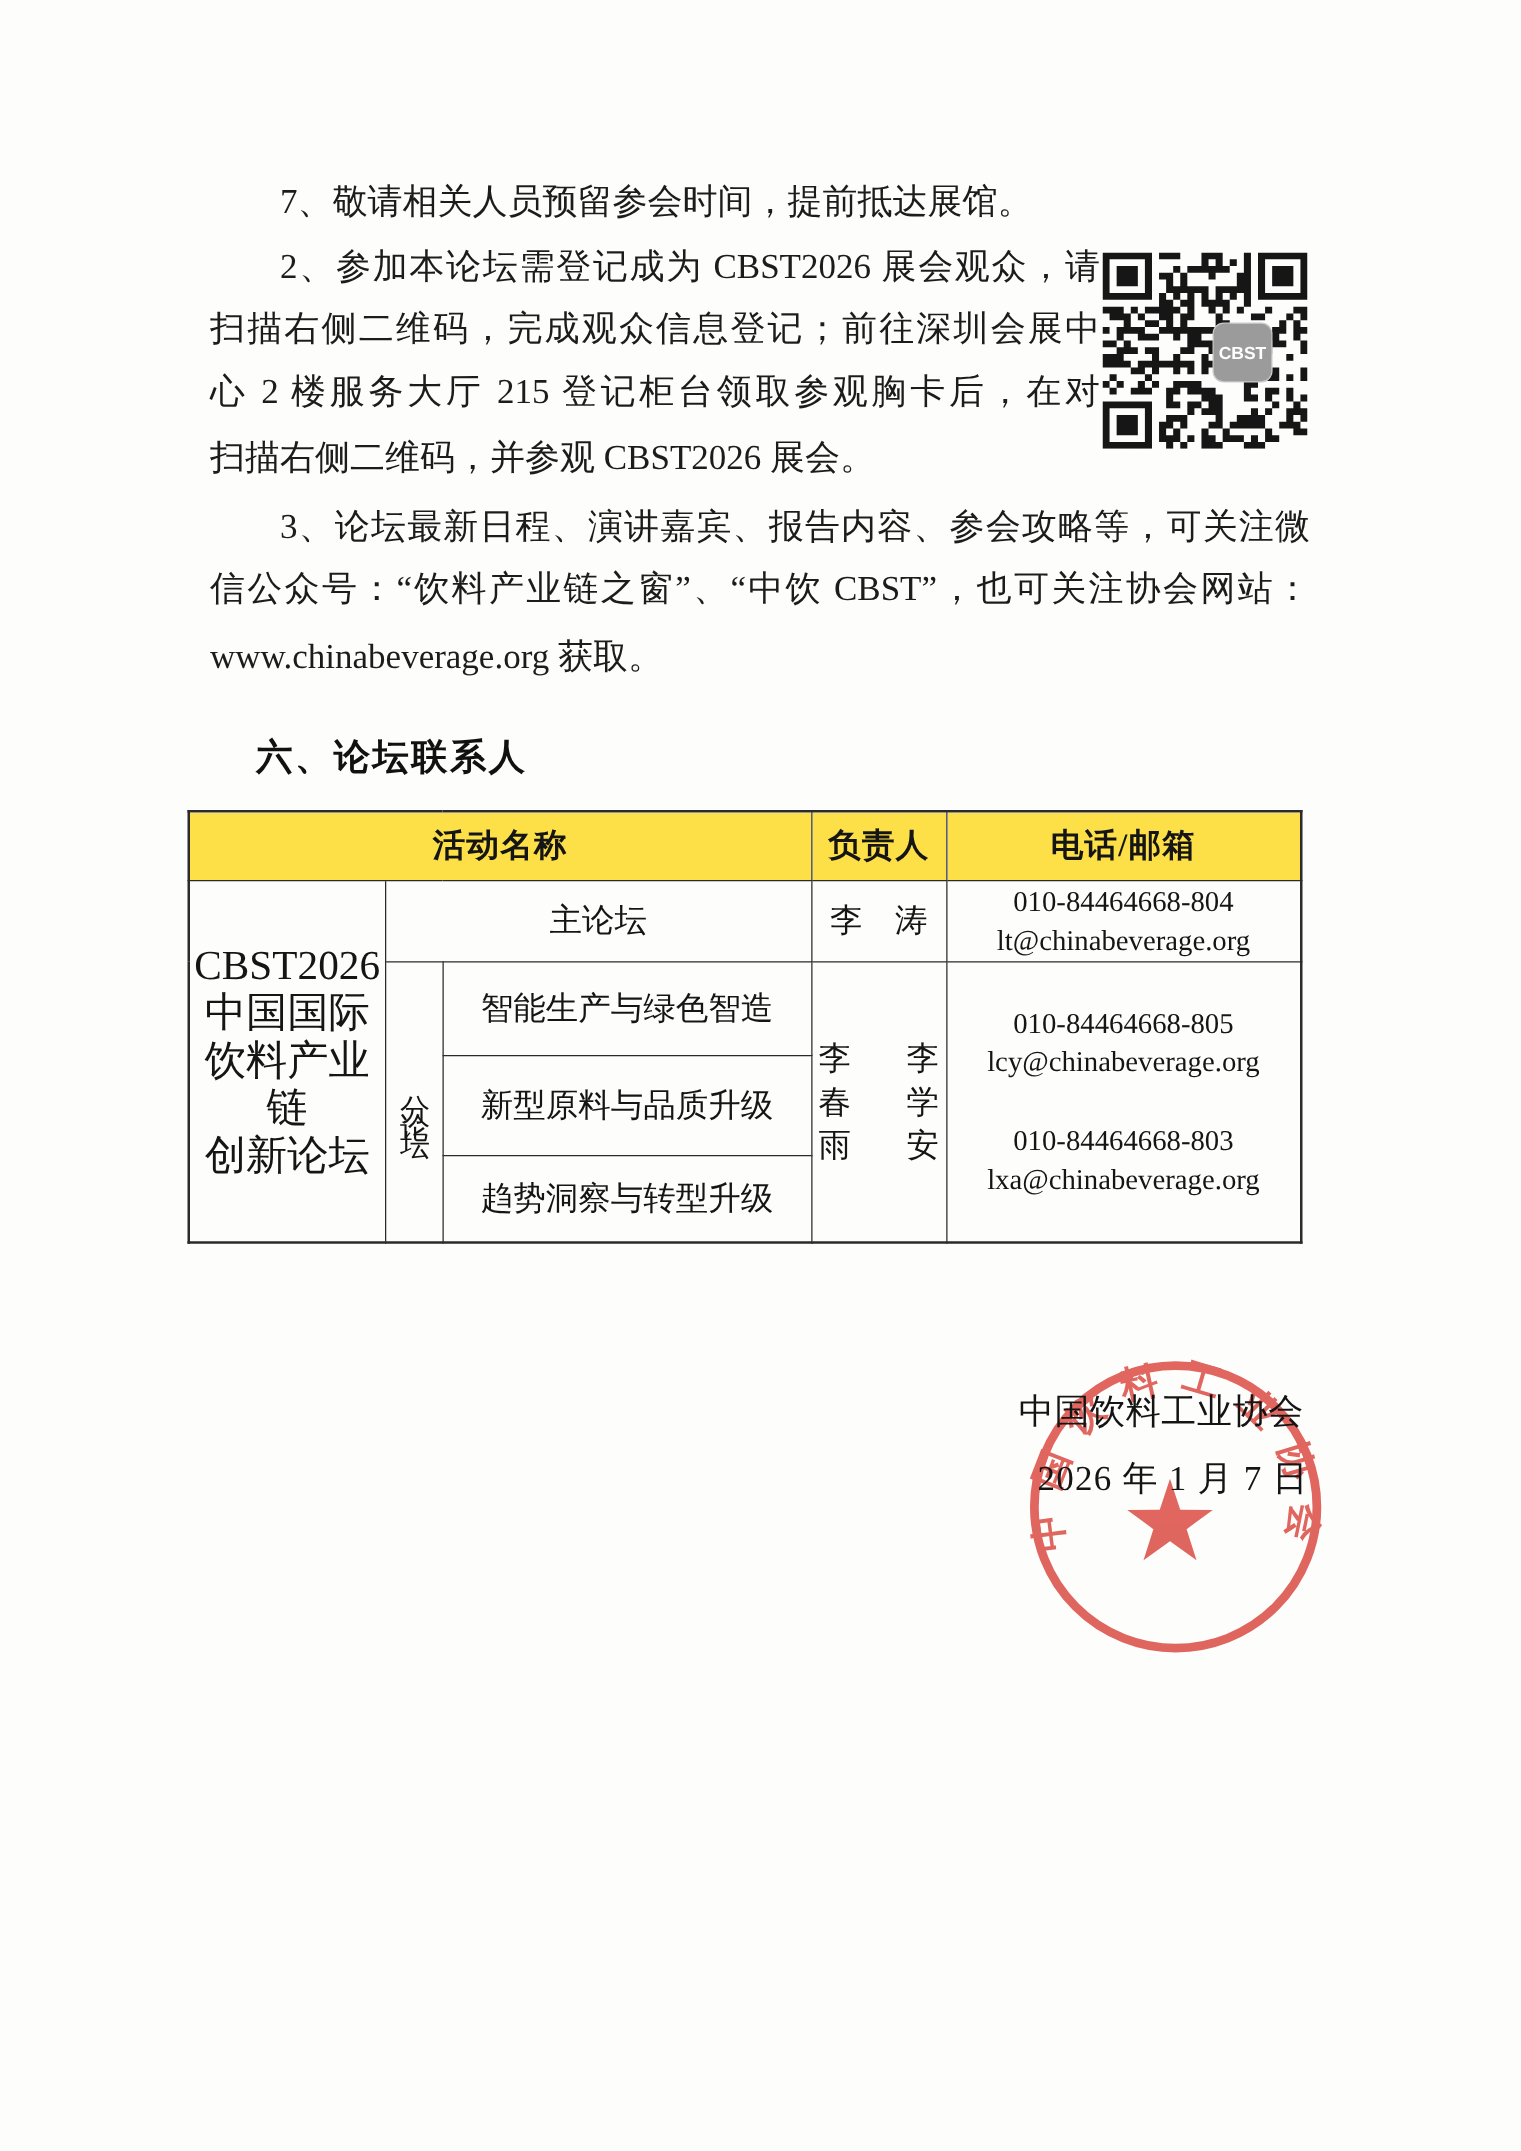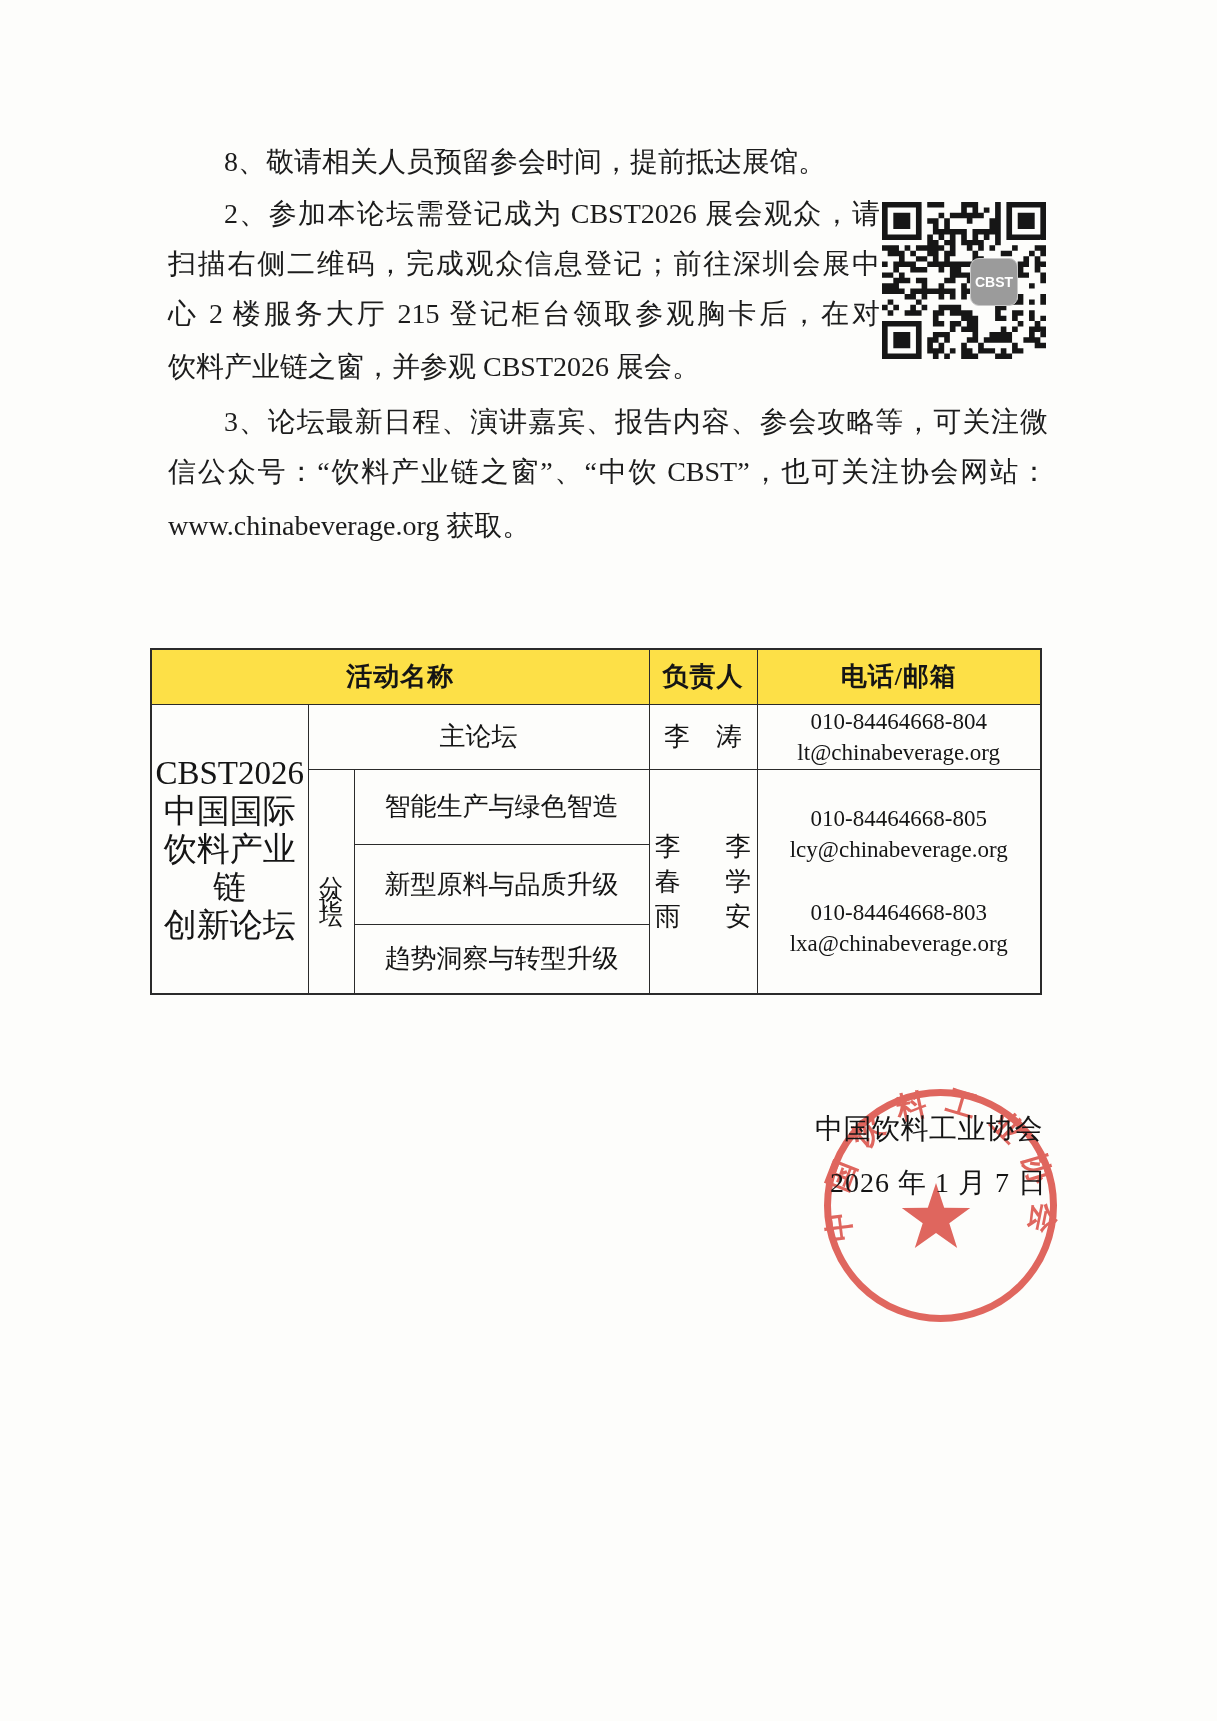--- a/index.html
+++ b/index.html
@@ -78,38 +78,39 @@
   .sig-date{
     position:absolute;left:830px;top:1164px;
     font-size:28px;letter-spacing:1px;color:#141414;z-index:3;
   }
 </style>
 </head>
 <body>
 
 <div class="page">
 
-  <div class="line indent" style="left:168px;top:144px;width:824px;">8、敬请相关人员预留参会时间，提前抵达展馆。</div>
+  <div class="line indent" style="left:168px;top:144px;width:824px;">7、敬请相关人员预留参会时间，提前抵达展馆。</div>
 
   <div class="line indent justify" style="left:168px;top:196px;width:656px;">2、参加本论坛需登记成为 CBST2026 展会观众，请</div>
   <div class="line justify" style="left:168px;top:246px;width:712px;">扫描右侧二维码，完成观众信息登记；前往深圳会展中</div>
   <div class="line justify" style="left:168px;top:296px;width:712px;">心 2 楼服务大厅 215 登记柜台领取参观胸卡后，在对</div>
-  <div class="line" style="left:168px;top:349px;">饮料产业链之窗，并参观 CBST2026 展会。</div>
+  <div class="line" style="left:168px;top:349px;">扫描右侧二维码，并参观 CBST2026 展会。</div>
 
   <div class="line indent justify" style="left:168px;top:404px;width:824px;">3、论坛最新日程、演讲嘉宾、报告内容、参会攻略等，可关注微</div>
   <div class="line justify" style="left:168px;top:454px;width:880px;">信公众号：“饮料产业链之窗”、“中饮 CBST”，也可关注协会网站：</div>
   <div class="line" style="left:168px;top:508px;">www.chinabeverage.org 获取。</div>
 
   <div class="qr">
     <svg id="qr-svg" viewBox="0 0 29 29" preserveAspectRatio="none">
         <path d="M0 0h1v1h-1zM1 0h1v1h-1zM2 0h1v1h-1zM3 0h1v1h-1zM4 0h1v1h-1zM5 0h1v1h-1zM6 0h1v1h-1zM8 0h1v1h-1zM9 0h1v1h-1zM10 0h1v1h-1zM14 0h1v1h-1zM15 0h1v1h-1zM16 0h1v1h-1zM20 0h1v1h-1zM22 0h1v1h-1zM23 0h1v1h-1zM24 0h1v1h-1zM25 0h1v1h-1zM26 0h1v1h-1zM27 0h1v1h-1zM28 0h1v1h-1zM0 1h1v1h-1zM6 1h1v1h-1zM14 1h1v1h-1zM16 1h1v1h-1zM18 1h1v1h-1zM20 1h1v1h-1zM22 1h1v1h-1zM28 1h1v1h-1zM0 2h1v1h-1zM2 2h1v1h-1zM3 2h1v1h-1zM4 2h1v1h-1zM6 2h1v1h-1zM10 2h1v1h-1zM12 2h1v1h-1zM13 2h1v1h-1zM14 2h1v1h-1zM15 2h1v1h-1zM16 2h1v1h-1zM17 2h1v1h-1zM20 2h1v1h-1zM22 2h1v1h-1zM24 2h1v1h-1zM25 2h1v1h-1zM26 2h1v1h-1zM28 2h1v1h-1zM0 3h1v1h-1zM2 3h1v1h-1zM3 3h1v1h-1zM4 3h1v1h-1zM6 3h1v1h-1zM8 3h1v1h-1zM9 3h1v1h-1zM11 3h1v1h-1zM15 3h1v1h-1zM19 3h1v1h-1zM20 3h1v1h-1zM22 3h1v1h-1zM24 3h1v1h-1zM25 3h1v1h-1zM26 3h1v1h-1zM28 3h1v1h-1zM0 4h1v1h-1zM2 4h1v1h-1zM3 4h1v1h-1zM4 4h1v1h-1zM6 4h1v1h-1zM9 4h1v1h-1zM11 4h1v1h-1zM19 4h1v1h-1zM20 4h1v1h-1zM22 4h1v1h-1zM24 4h1v1h-1zM25 4h1v1h-1zM26 4h1v1h-1zM28 4h1v1h-1zM0 5h1v1h-1zM6 5h1v1h-1zM9 5h1v1h-1zM10 5h1v1h-1zM11 5h1v1h-1zM12 5h1v1h-1zM13 5h1v1h-1zM14 5h1v1h-1zM16 5h1v1h-1zM17 5h1v1h-1zM18 5h1v1h-1zM19 5h1v1h-1zM20 5h1v1h-1zM22 5h1v1h-1zM28 5h1v1h-1zM0 6h1v1h-1zM1 6h1v1h-1zM2 6h1v1h-1zM3 6h1v1h-1zM4 6h1v1h-1zM5 6h1v1h-1zM6 6h1v1h-1zM8 6h1v1h-1zM10 6h1v1h-1zM12 6h1v1h-1zM14 6h1v1h-1zM16 6h1v1h-1zM18 6h1v1h-1zM20 6h1v1h-1zM22 6h1v1h-1zM23 6h1v1h-1zM24 6h1v1h-1zM25 6h1v1h-1zM26 6h1v1h-1zM27 6h1v1h-1zM28 6h1v1h-1zM8 7h1v1h-1zM9 7h1v1h-1zM11 7h1v1h-1zM12 7h1v1h-1zM14 7h1v1h-1zM15 7h1v1h-1zM16 7h1v1h-1zM17 7h1v1h-1zM20 7h1v1h-1zM0 8h1v1h-1zM1 8h1v1h-1zM2 8h1v1h-1zM4 8h1v1h-1zM6 8h1v1h-1zM7 8h1v1h-1zM8 8h1v1h-1zM9 8h1v1h-1zM10 8h1v1h-1zM12 8h1v1h-1zM15 8h1v1h-1zM17 8h1v1h-1zM19 8h1v1h-1zM23 8h1v1h-1zM27 8h1v1h-1zM28 8h1v1h-1zM1 9h1v1h-1zM2 9h1v1h-1zM3 9h1v1h-1zM5 9h1v1h-1zM8 9h1v1h-1zM9 9h1v1h-1zM11 9h1v1h-1zM12 9h1v1h-1zM16 9h1v1h-1zM21 9h1v1h-1zM22 9h1v1h-1zM26 9h1v1h-1zM28 9h1v1h-1zM3 10h1v1h-1zM6 10h1v1h-1zM7 10h1v1h-1zM9 10h1v1h-1zM11 10h1v1h-1zM16 10h1v1h-1zM17 10h1v1h-1zM25 10h1v1h-1zM27 10h1v1h-1zM0 11h1v1h-1zM2 11h1v1h-1zM3 11h1v1h-1zM4 11h1v1h-1zM5 11h1v1h-1zM8 11h1v1h-1zM9 11h1v1h-1zM10 11h1v1h-1zM11 11h1v1h-1zM12 11h1v1h-1zM13 11h1v1h-1zM14 11h1v1h-1zM15 11h1v1h-1zM19 11h1v1h-1zM20 11h1v1h-1zM21 11h1v1h-1zM22 11h1v1h-1zM24 11h1v1h-1zM25 11h1v1h-1zM27 11h1v1h-1zM28 11h1v1h-1zM2 12h1v1h-1zM5 12h1v1h-1zM6 12h1v1h-1zM7 12h1v1h-1zM10 12h1v1h-1zM12 12h1v1h-1zM13 12h1v1h-1zM16 12h1v1h-1zM18 12h1v1h-1zM21 12h1v1h-1zM22 12h1v1h-1zM23 12h1v1h-1zM24 12h1v1h-1zM27 12h1v1h-1zM0 13h1v1h-1zM1 13h1v1h-1zM3 13h1v1h-1zM12 13h1v1h-1zM13 13h1v1h-1zM14 13h1v1h-1zM15 13h1v1h-1zM16 13h1v1h-1zM17 13h1v1h-1zM24 13h1v1h-1zM25 13h1v1h-1zM28 13h1v1h-1zM2 14h1v1h-1zM3 14h1v1h-1zM4 14h1v1h-1zM6 14h1v1h-1zM7 14h1v1h-1zM11 14h1v1h-1zM12 14h1v1h-1zM15 14h1v1h-1zM16 14h1v1h-1zM21 14h1v1h-1zM22 14h1v1h-1zM23 14h1v1h-1zM28 14h1v1h-1zM0 15h1v1h-1zM1 15h1v1h-1zM2 15h1v1h-1zM7 15h1v1h-1zM10 15h1v1h-1zM14 15h1v1h-1zM16 15h1v1h-1zM17 15h1v1h-1zM19 15h1v1h-1zM20 15h1v1h-1zM21 15h1v1h-1zM26 15h1v1h-1zM0 16h1v1h-1zM1 16h1v1h-1zM2 16h1v1h-1zM3 16h1v1h-1zM5 16h1v1h-1zM6 16h1v1h-1zM7 16h1v1h-1zM8 16h1v1h-1zM9 16h1v1h-1zM10 16h1v1h-1zM11 16h1v1h-1zM12 16h1v1h-1zM14 16h1v1h-1zM15 16h1v1h-1zM17 16h1v1h-1zM19 16h1v1h-1zM22 16h1v1h-1zM4 17h1v1h-1zM5 17h1v1h-1zM7 17h1v1h-1zM10 17h1v1h-1zM12 17h1v1h-1zM14 17h1v1h-1zM19 17h1v1h-1zM20 17h1v1h-1zM21 17h1v1h-1zM24 17h1v1h-1zM28 17h1v1h-1zM1 18h1v1h-1zM6 18h1v1h-1zM17 18h1v1h-1zM19 18h1v1h-1zM23 18h1v1h-1zM24 18h1v1h-1zM26 18h1v1h-1zM28 18h1v1h-1zM0 19h1v1h-1zM2 19h1v1h-1zM5 19h1v1h-1zM7 19h1v1h-1zM10 19h1v1h-1zM11 19h1v1h-1zM12 19h1v1h-1zM13 19h1v1h-1zM20 19h1v1h-1zM21 19h1v1h-1zM1 20h1v1h-1zM4 20h1v1h-1zM5 20h1v1h-1zM6 20h1v1h-1zM9 20h1v1h-1zM10 20h1v1h-1zM12 20h1v1h-1zM13 20h1v1h-1zM14 20h1v1h-1zM15 20h1v1h-1zM20 20h1v1h-1zM23 20h1v1h-1zM24 20h1v1h-1zM26 20h1v1h-1zM9 21h1v1h-1zM14 21h1v1h-1zM15 21h1v1h-1zM16 21h1v1h-1zM20 21h1v1h-1zM21 21h1v1h-1zM23 21h1v1h-1zM26 21h1v1h-1zM28 21h1v1h-1zM0 22h1v1h-1zM1 22h1v1h-1zM2 22h1v1h-1zM3 22h1v1h-1zM4 22h1v1h-1zM5 22h1v1h-1zM6 22h1v1h-1zM9 22h1v1h-1zM10 22h1v1h-1zM12 22h1v1h-1zM13 22h1v1h-1zM15 22h1v1h-1zM16 22h1v1h-1zM24 22h1v1h-1zM27 22h1v1h-1zM0 23h1v1h-1zM6 23h1v1h-1zM12 23h1v1h-1zM14 23h1v1h-1zM15 23h1v1h-1zM16 23h1v1h-1zM21 23h1v1h-1zM23 23h1v1h-1zM26 23h1v1h-1zM27 23h1v1h-1zM28 23h1v1h-1zM0 24h1v1h-1zM2 24h1v1h-1zM3 24h1v1h-1zM4 24h1v1h-1zM6 24h1v1h-1zM9 24h1v1h-1zM10 24h1v1h-1zM11 24h1v1h-1zM16 24h1v1h-1zM19 24h1v1h-1zM20 24h1v1h-1zM21 24h1v1h-1zM22 24h1v1h-1zM26 24h1v1h-1zM28 24h1v1h-1zM0 25h1v1h-1zM2 25h1v1h-1zM3 25h1v1h-1zM4 25h1v1h-1zM6 25h1v1h-1zM8 25h1v1h-1zM9 25h1v1h-1zM11 25h1v1h-1zM15 25h1v1h-1zM16 25h1v1h-1zM18 25h1v1h-1zM19 25h1v1h-1zM20 25h1v1h-1zM21 25h1v1h-1zM22 25h1v1h-1zM25 25h1v1h-1zM26 25h1v1h-1zM27 25h1v1h-1zM0 26h1v1h-1zM2 26h1v1h-1zM3 26h1v1h-1zM4 26h1v1h-1zM6 26h1v1h-1zM8 26h1v1h-1zM10 26h1v1h-1zM14 26h1v1h-1zM17 26h1v1h-1zM23 26h1v1h-1zM27 26h1v1h-1zM28 26h1v1h-1zM0 27h1v1h-1zM6 27h1v1h-1zM8 27h1v1h-1zM9 27h1v1h-1zM10 27h1v1h-1zM12 27h1v1h-1zM14 27h1v1h-1zM15 27h1v1h-1zM17 27h1v1h-1zM18 27h1v1h-1zM19 27h1v1h-1zM21 27h1v1h-1zM23 27h1v1h-1zM24 27h1v1h-1zM0 28h1v1h-1zM1 28h1v1h-1zM2 28h1v1h-1zM3 28h1v1h-1zM4 28h1v1h-1zM5 28h1v1h-1zM6 28h1v1h-1zM9 28h1v1h-1zM11 28h1v1h-1zM14 28h1v1h-1zM15 28h1v1h-1zM16 28h1v1h-1zM20 28h1v1h-1zM21 28h1v1h-1zM22 28h1v1h-1z" fill="#161616"></path>
       </svg>
     <div class="qr-badge">CBST</div>
   </div>
 
+  <div class="heading">六、论坛联系人</div>
 
   <table class="contacts">
     <colgroup>
       <col style="width:157px">
         <col style="width:46px">
         <col style="width:295px">
       <col style="width:108px">
         <col style="width:284px">
     </colgroup>
     <tbody>

